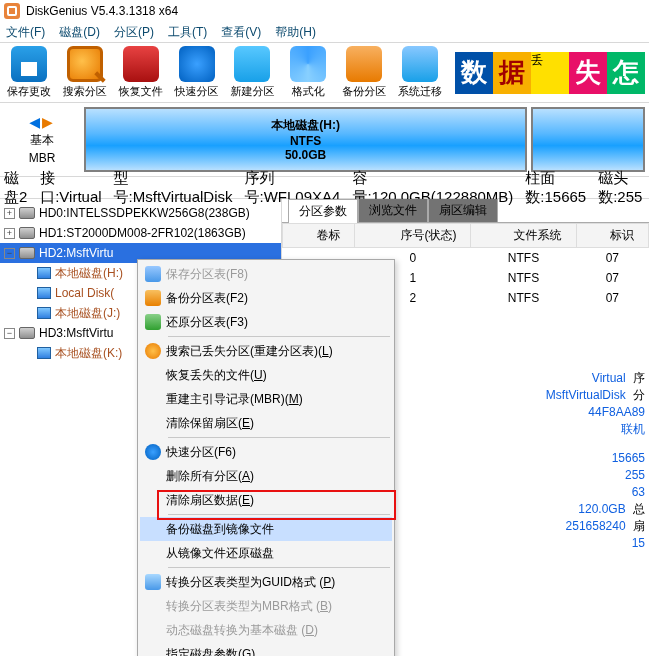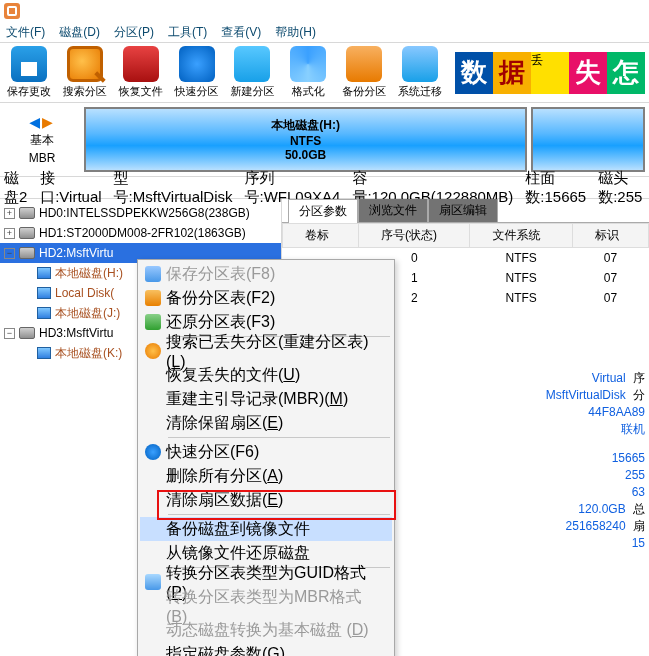--- a/index.html
+++ b/index.html
@@ -49,42 +49,43 @@
 .tree-item.ind1 { padding-left:18px; }
 .tree-item.sel { background:#2a70e0; color:#fff; }
 .tree-item .lbl { font-size:12px; }
 .tree-item .lbl.brown { color:#a85020; }
 .right { flex:1; display:flex; flex-direction:column; overflow:hidden; }
 .tabs { display:flex; height:24px; align-items:end; padding:2px 6px 0; gap:0; border-bottom:1px solid #aaa; }
 .tabs .tab { padding:3px 10px; font-size:12px; border:1px solid #aaa; border-bottom:none; background:#737373; cursor:pointer; }
 .tabs .tab.active { background:#fff; position:relative; top:1px; }
 .grid { flex:1; overflow:hidden; }
 .grid table { width:100%; border-collapse:collapse; font-size:12px; }
-.grid th { background:#f4f4f4; border:1px solid #ddd; padding:3px 22px; text-align:left; font-weight:normal; }
+.grid th { background:#f4f4f4; border:1px solid #ddd; padding:3px 14px; text-align:right; font-weight:normal; }
 .grid td { border:none; padding:3px 8px; text-align:center; }
 .grid td:first-child { text-align:left; }
 .sideinfo { position:absolute; right:4px; top:370px; text-align:right; font-size:12px; line-height:17px; }
 .sideinfo .blue { color:#1060e0; }
 .sideinfo .lab { color:#000; margin-left:4px;}
 .ctx { position:absolute; left:137px; top:259px; width:258px; background:#f4f4f4; border:1px solid #a8a8a8; box-shadow:2px 2px 6px rgba(0,0,0,0.2); z-index:100; padding:2px; }
-.ctx .row { display:flex; align-items:center; height:24px; font-size:16px; color:#000; cursor:default; padding-right:8px; }
+.ctx .row { display:flex; align-items:center; height:24px; font-size:12px; color:#000; cursor:default; padding-right:8px; }
 .ctx .row.dis { color:#9a9a9a; }
 .ctx .row .istrip { width:26px; height:24px; display:flex; align-items:center; justify-content:center; }
 .ctx .row .istrip .mi { width:16px; height:16px; border-radius:3px; }
 .ctx .row .txt { flex:1; }
 .ctx .sep { height:1px; background:#c8c8c8; margin:2px 2px 2px 28px; }
 .ctx .row.hl { background:#c8dfff; }
 .ctx .row u { text-decoration: underline; }
 .redbox { position:absolute; left:157px; top:490px; width:239px; height:30px; border:2px solid #e81010; z-index:200; pointer-events:none; }
 </style>
 </head>
 <body>
 
 <div class="titlebar">
   <div class="app-icon"></div>
+  <span class="title">DiskGenius V5.4.3.1318 x64</span>
 </div>
 
 <div class="menubar">
   <span>文件(F)</span>
   <span>磁盘(D)</span>
   <span>分区(P)</span>
   <span>工具(T)</span>
   <span>查看(V)</span>
   <span>帮助(H)</span>
 </div>

